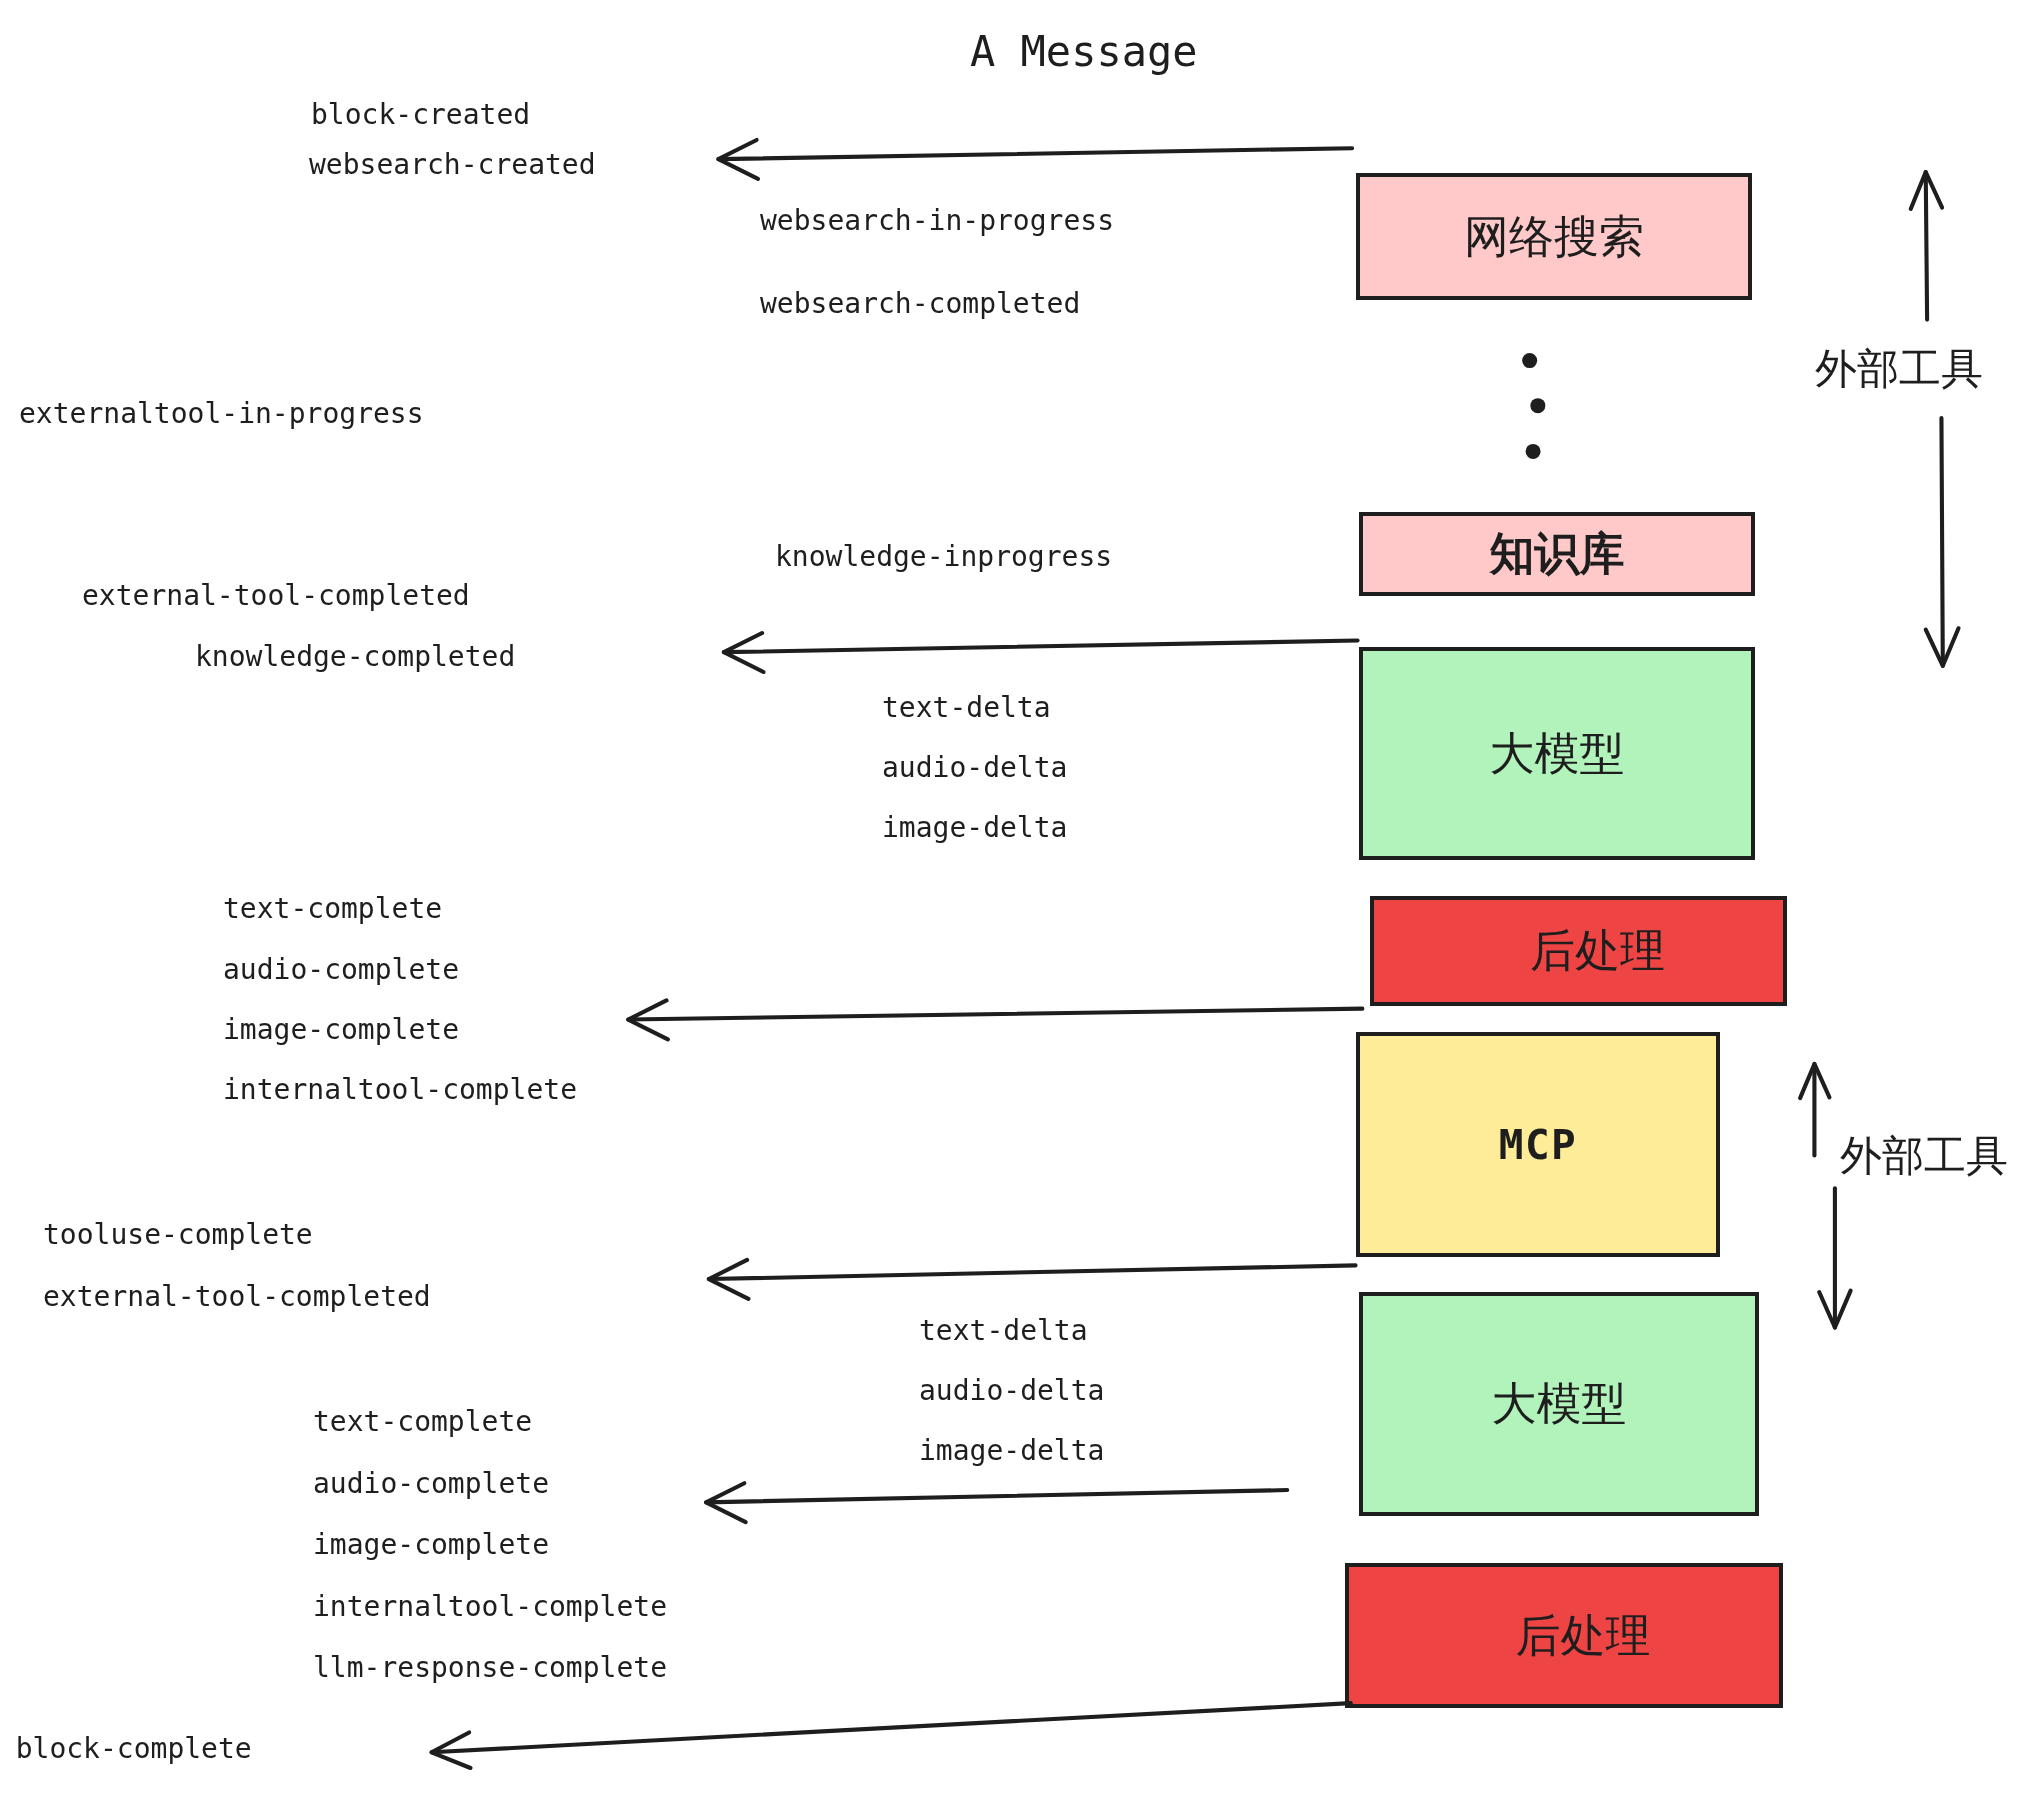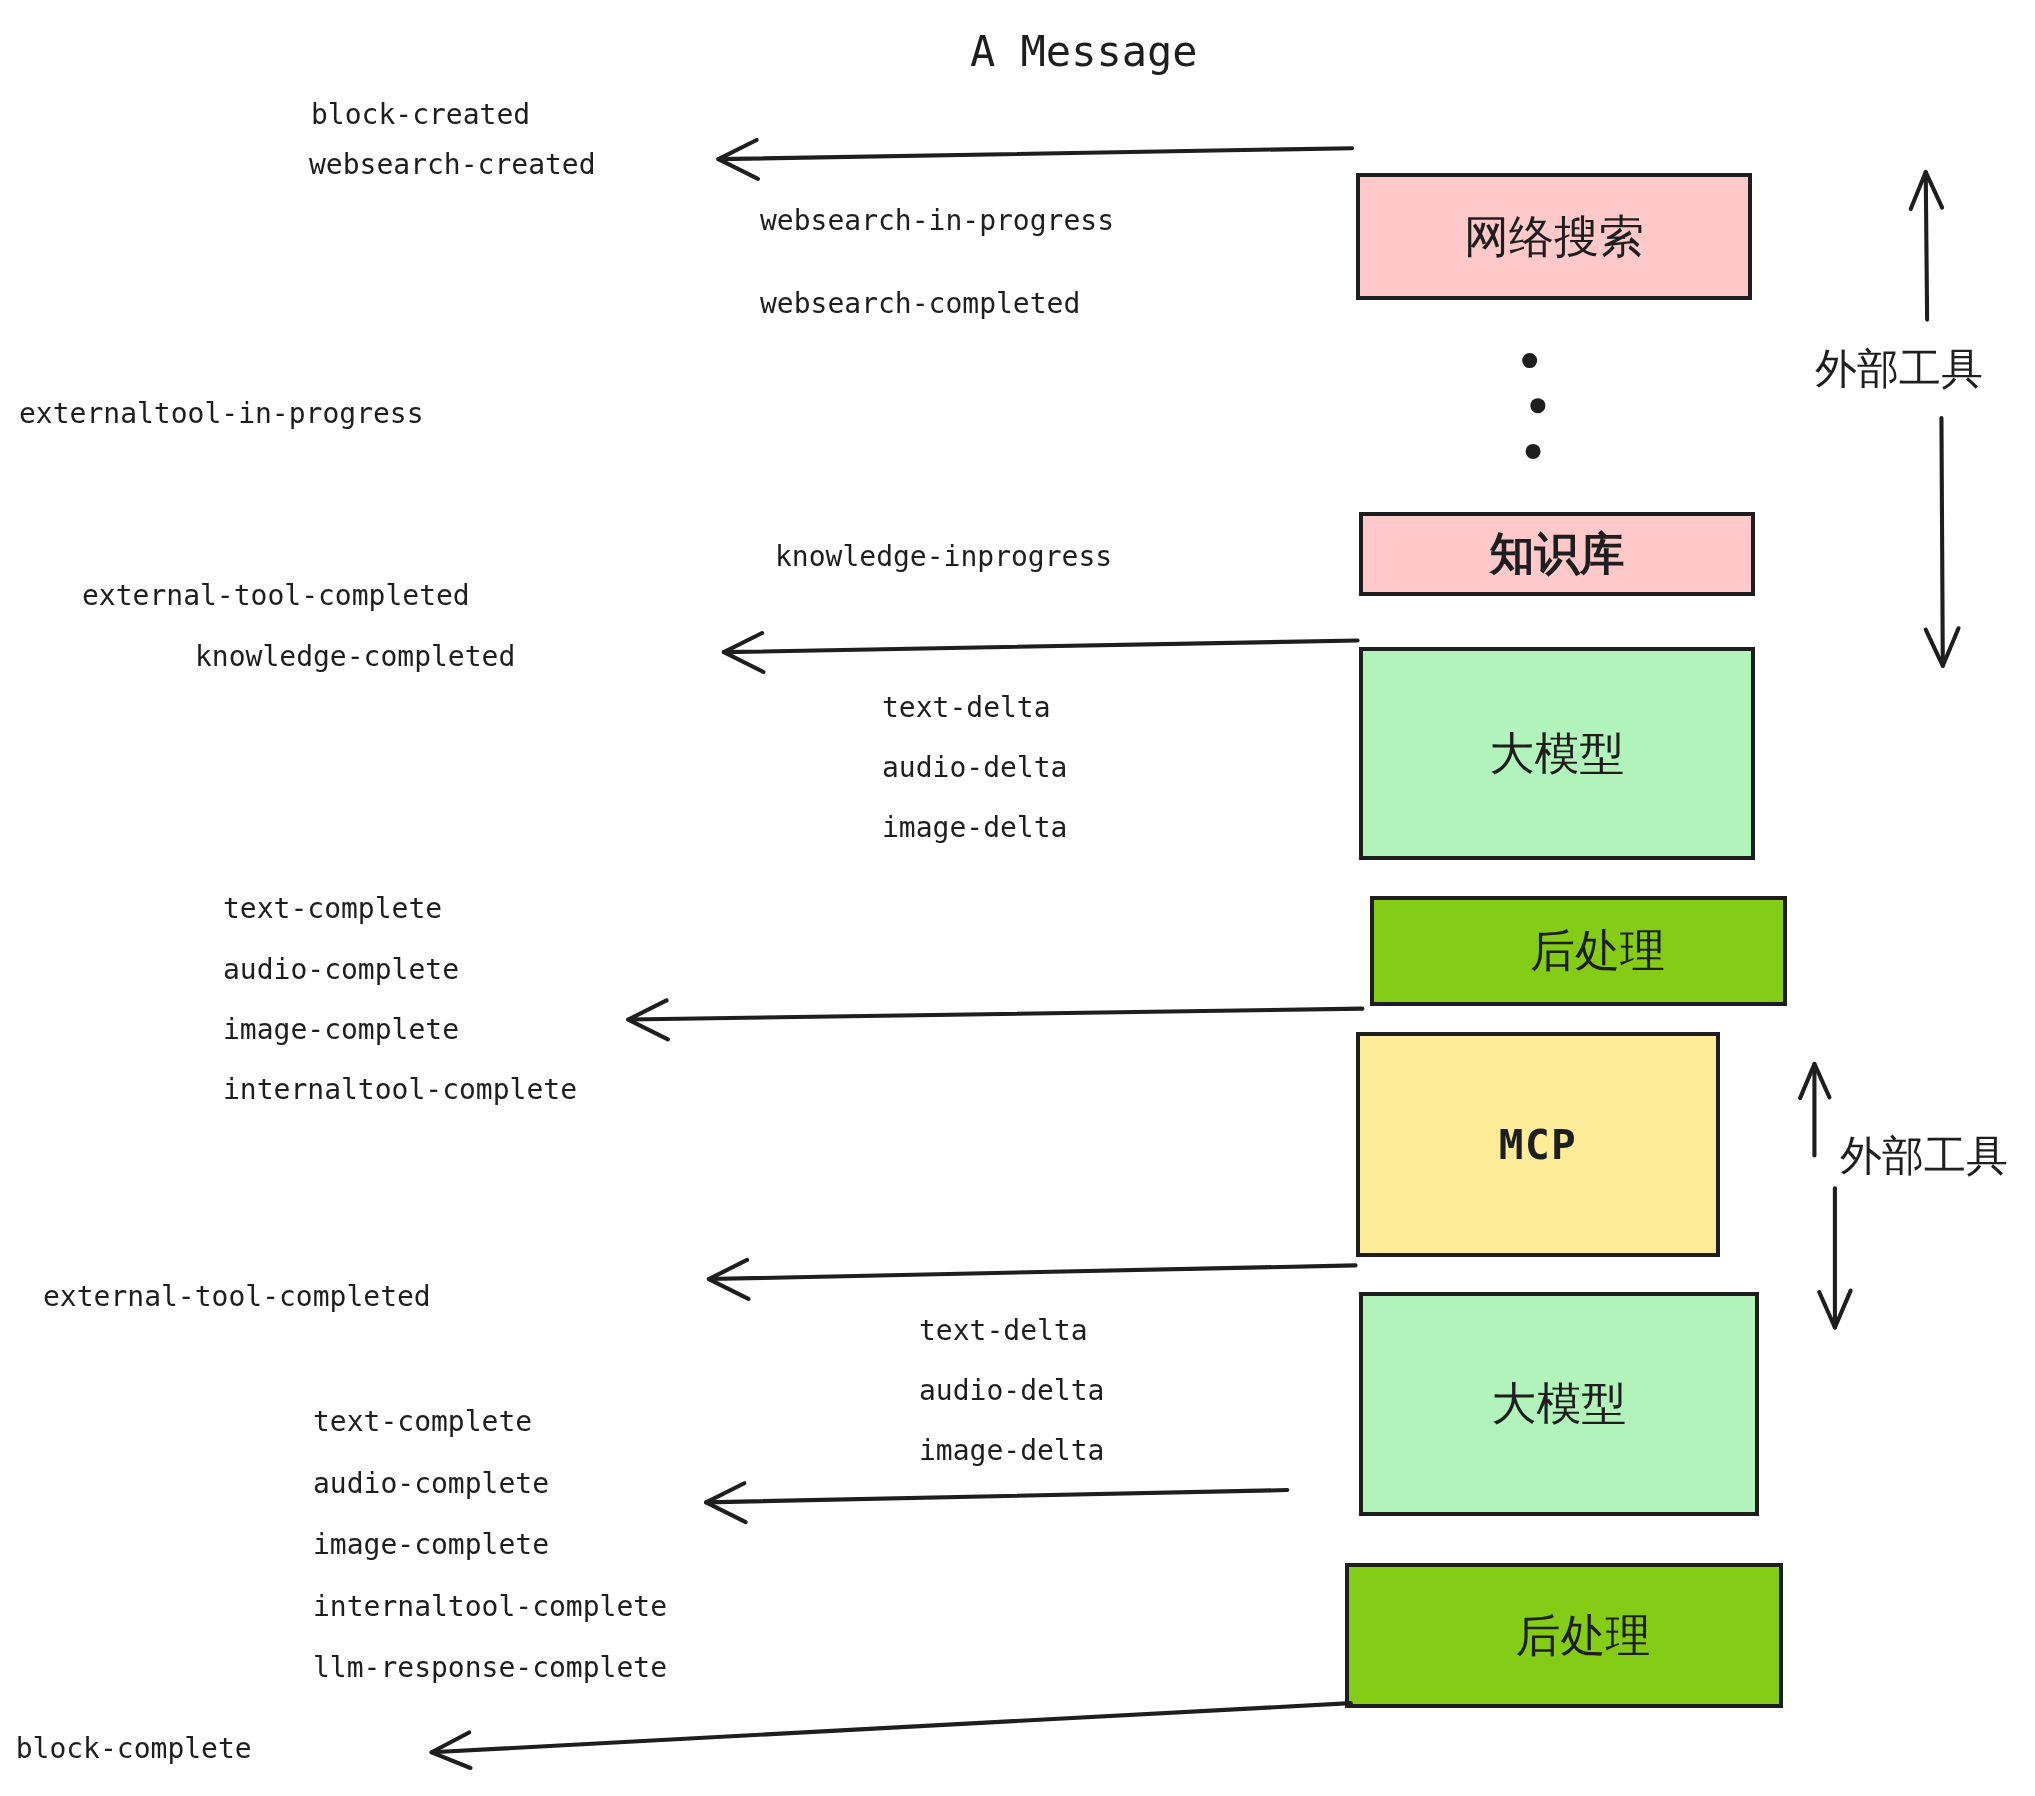--- a/index.html
+++ b/index.html
@@ -6,21 +6,21 @@
   .canvas{position:relative;width:2035px;height:1796px;background:#ffffff;overflow:hidden;
           font-family:"DejaVu Sans Mono",monospace;color:#1e1e1e;}
   .title{position:absolute;left:970px;top:27px;font-size:42px;white-space:nowrap;}
   .ev{position:absolute;font-size:28px;line-height:1;white-space:nowrap;letter-spacing:0px;text-align:center;}
   .box{position:absolute;box-sizing:border-box;border:4.1px solid #1e1e1e;
        display:flex;align-items:center;justify-content:center;
        font-family:"Liberation Sans",sans-serif;font-size:45px;}
   .pink{background:#ffc9c9;}
   .green{background:#b2f2bb;}
   .yellow{background:#ffec99;}
-  .white{background:#84cc16;padding-left:38px;}
+  .white{background:#ef4444;padding-left:38px;}
   .side{position:absolute;font-family:"Liberation Sans",sans-serif;font-size:42px;white-space:nowrap;}
   .mcp-label{font-family:"DejaVu Sans Mono",monospace;font-size:41px;font-weight:700;letter-spacing:1.4px;}
   svg.overlay{position:absolute;left:0;top:0;pointer-events:none;}
 
   #ev-block-created{left:311px;top:101px}
   #ev-websearch-created{left:309px;top:151px}
   #ev-websearch-in-progress{left:760px;top:207px}
   #ev-websearch-completed{left:760px;top:290px}
   #ev-externaltool-in-progress{left:19px;top:400px}
   #ev-knowledge-inprogress{left:775px;top:543px}
@@ -73,20 +73,21 @@
   <div class="ev" id="ev-knowledge-inprogress">knowledge-inprogress</div>
   <div class="ev" id="ev-external-tool-completed">external-tool-completed</div>
   <div class="ev" id="ev-knowledge-completed">knowledge-completed</div>
   <div class="ev" id="ev-text-delta-1">text-delta</div>
   <div class="ev" id="ev-audio-delta-1">audio-delta</div>
   <div class="ev" id="ev-image-delta-1">image-delta</div>
   <div class="ev" id="ev-text-complete-1">text-complete</div>
   <div class="ev" id="ev-audio-complete-1">audio-complete</div>
   <div class="ev" id="ev-image-complete-1">image-complete</div>
   <div class="ev" id="ev-internaltool-complete-1">internaltool-complete</div>
+  <div class="ev" id="ev-tooluse-complete">tooluse-complete</div>
   <div class="ev" id="ev-external-tool-completed-2">external-tool-completed</div>
   <div class="ev" id="ev-text-delta-2">text-delta</div>
   <div class="ev" id="ev-audio-delta-2">audio-delta</div>
   <div class="ev" id="ev-image-delta-2">image-delta</div>
   <div class="ev" id="ev-text-complete-2">text-complete</div>
   <div class="ev" id="ev-audio-complete-2">audio-complete</div>
   <div class="ev" id="ev-image-complete-2">image-complete</div>
   <div class="ev" id="ev-internaltool-complete-2">internaltool-complete</div>
   <div class="ev" id="ev-llm-response-complete">llm-response-complete</div>
   <div class="ev" id="ev-block-complete">block-complete</div>

